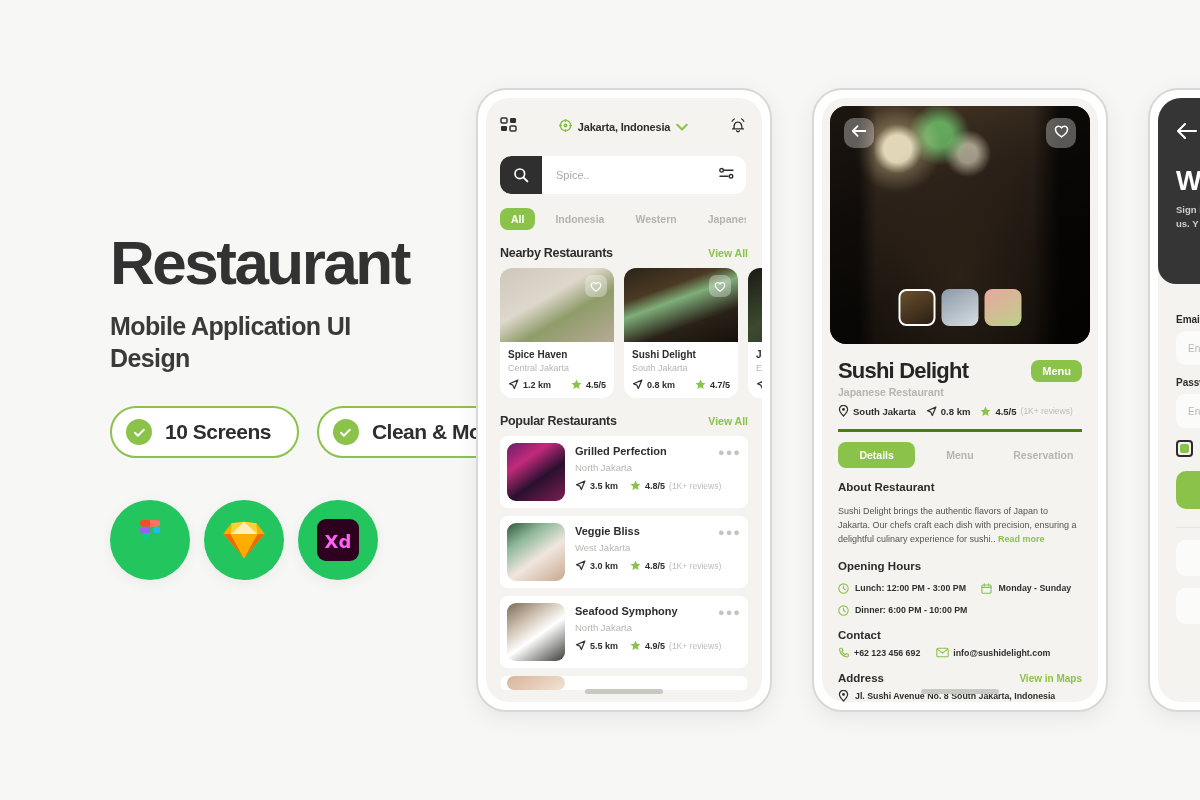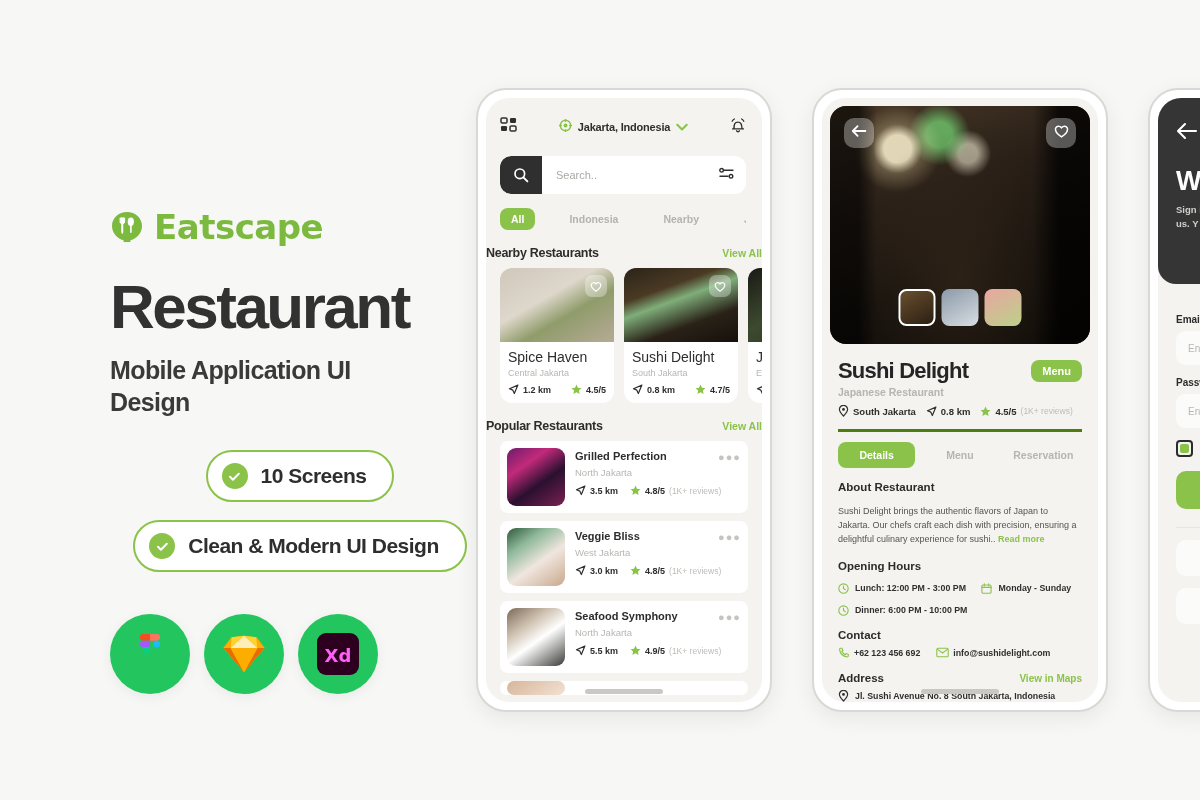--- a/index.html
+++ b/index.html
@@ -25,21 +25,21 @@
     margin-top: 26px;
     font-size: 62px; line-height: 1.02; font-weight: bold;
     color: #323232; letter-spacing: -2.5px;
   }
   .subhead {
     margin-top: 16px; font-size: 25px; line-height: 1.28;
     font-weight: bold; color: #3a3a3a; letter-spacing: -0.6px;
     max-width: 300px;
   }
 
-  .pills { margin-top: 32px; display: flex; flex-direction: column; gap: 18px; align-items: center; }
+  .pills { margin-top: 32px; display: flex; gap: 18px; align-items: flex-end; }
   .pill {
     display: inline-flex; align-items: center; gap: 13px;
     border: 2px solid #8BC34A; border-radius: 40px;
     background: #ffffff; padding: 11px 26px 11px 14px;
   }
   .pill-check {
     width: 26px; height: 26px; flex: 0 0 26px; border-radius: 50%;
     background: #8BC34A; display: flex; align-items: center; justify-content: center;
   }
   .pill-check svg { width: 15px; height: 15px; display:block; }
@@ -79,46 +79,46 @@
   .searchrow { display: flex; margin-top: 16px; height: 38px; border-radius: 11px; overflow: hidden; }
   .search-btn {
     width: 42px; background: #2f2f2f; display: flex; align-items: center; justify-content: center;
     border-radius: 11px 0 0 11px;
   }
   .search-field {
     flex: 1; background: #ffffff; display: flex; align-items: center;
     justify-content: space-between; padding: 0 12px 0 14px; border-radius: 0 11px 11px 0;
   }
   .search-ph { font-size: 11px; color: #a9a9a4; }
-  .chips { display: flex; gap: 23px; margin-top: 14px; overflow: hidden; }
+  .chips { display: flex; gap: 9px; margin-top: 14px; overflow: hidden; }
   .chip {
     font-size: 10.5px; color: #b4b3ae; font-weight: bold; padding: 5px 11px;
     border-radius: 8px; white-space: nowrap; flex: 0 0 auto;
   }
   .chip.active { background: #8BC34A; color: #ffffff; }
 
   .sec-head {
     display: flex; align-items: baseline; justify-content: space-between;
-    padding: 0 0; margin-top: 16px;
+    padding: 0 14px; margin-top: 16px;
   }
   .sec-title { font-size: 12.5px; font-weight: bold; color: #2d2d2d; letter-spacing: -0.3px; }
   .sec-link { font-size: 10.5px; font-weight: bold; color: #8BC34A; }
 
   .nearby { display: flex; gap: 10px; padding: 8px 0 0 14px; overflow: hidden; }
   .ncard {
     flex: 0 0 114px; background: #ffffff; border-radius: 12px; overflow: hidden;
   }
   .ncard-img { position: relative; height: 74px; }
   .heart {
     position: absolute; top: 7px; right: 7px; width: 22px; height: 22px;
     border-radius: 7px; background: rgba(255,255,255,0.33);
     display: flex; align-items: center; justify-content: center;
   }
   .ncard-body { padding: 7px 8px 8px 8px; }
-  .ncard-name { font-size: 14px; font-weight: normal; color: #2d2d2d; white-space: nowrap; overflow: hidden; }
+  .ncard-name { font-size: 10px; font-weight: bold; color: #2d2d2d; white-space: nowrap; overflow: hidden; }
   .ncard-loc { font-size: 9px; color: #b7b6b1; margin-top: 3px; }
   .ncard-meta { display: flex; align-items: center; justify-content: space-between; margin-top: 6px; }
   .meta-g { display: flex; align-items: center; gap: 4px; }
   .meta-t { font-size: 9px; font-weight: bold; color: #2d2d2d; }
 
   .plist { padding: 8px 14px 0 14px; display: flex; flex-direction: column; gap: 8px; }
   .prow {
     background: #ffffff; border-radius: 8px; display: flex; gap: 10px;
     padding: 7px; align-items: stretch;
   }
@@ -207,34 +207,20 @@
   .f-div { border-top: 1px solid #e7e6e1; margin-top: 18px; }
   .f-social { height: 36px; background: #fbfbf9; border-radius: 10px; margin-top: 12px; }
 </style>
 </head>
 <body>
 
 <div class="stage">
 
   <div class="left">
 
-    <div class="brand">
-      <span class="brand-mark">
-        <svg viewBox="0 0 34 34" width="34" height="34">
-          <path d="M17 2 C25.3 2 32 8.2 32 15.9 C32 22.6 27.1 28.2 20.4 30.3 L20.4 32 L13.6 32 L13.6 30.3 C6.9 28.2 2 22.6 2 15.9 C2 8.2 8.7 2 17 2 Z" fill="#7CB93F"></path>
-          <path d="M11.2 8 L11.2 13.2 M13.4 8 L13.4 13.2 M12.3 8 L12.3 13.2 M12.3 13.2 L12.3 23" stroke="#ffffff" stroke-width="1.5" fill="none" stroke-linecap="round"></path>
-          <rect x="11.5" y="8" width="1.7" height="15" rx="0.8" fill="#ffffff"></rect>
-          <rect x="9.6" y="7.6" width="1.2" height="5.4" rx="0.6" fill="#ffffff"></rect>
-          <rect x="13.9" y="7.6" width="1.2" height="5.4" rx="0.6" fill="#ffffff"></rect>
-          <ellipse cx="20.8" cy="11.8" rx="3.1" ry="4.2" fill="#ffffff"></ellipse>
-          <rect x="20.1" y="14.5" width="1.6" height="8.6" rx="0.8" fill="#ffffff"></rect>
-        </svg>
-      </span>
-      <span class="brand-name">Eatscape</span>
-    </div>
 
     <h1 class="headline">Restaurant</h1>
     <div class="subhead">Mobile Application UI Design</div>
 
     <div class="pills">
       <div class="pill">
         <span class="pill-check">
           <svg viewBox="0 0 16 16">
               <path d="M3.2 8.3 L6.3 11.4 L12.6 5.1" stroke="#ffffff" stroke-width="2.1" fill="none" stroke-linecap="round" stroke-linejoin="round"></path>
             </svg>
@@ -322,35 +308,35 @@
         </div>
 
         <div class="searchrow">
           <div class="search-btn">
             <svg width="16" height="16" viewBox="0 0 16 16">
               <circle cx="6.8" cy="6.8" r="4.8" fill="none" stroke="#ffffff" stroke-width="1.7"></circle>
               <path d="M10.4 10.4 L14.4 14.4" stroke="#ffffff" stroke-width="1.9" stroke-linecap="round"></path>
             </svg>
           </div>
           <div class="search-field">
-            <span class="search-ph">Search..</span>
+            <span class="search-ph">Spice..</span>
             <span>
               <svg width="15" height="13" viewBox="0 0 15 13">
                 <path d="M5 3.3h9M1 9.3h8" stroke="#2f2f2f" stroke-width="1.4" stroke-linecap="round"></path>
                 <circle cx="2.6" cy="3.3" r="1.8" fill="none" stroke="#2f2f2f" stroke-width="1.4"></circle>
                 <circle cx="12" cy="9.3" r="1.8" fill="none" stroke="#2f2f2f" stroke-width="1.4"></circle>
               </svg>
             </span>
           </div>
         </div>
 
         <div class="chips">
           <div class="chip active">All</div>
           <div class="chip">Indonesia</div>
-          <div class="chip">Nearby</div>
+          <div class="chip">Western</div>
           <div class="chip">Japanese</div>
 
         </div>
       </div>
 
       <div class="sec-head">
         <span class="sec-title">Nearby Restaurants</span>
         <span class="sec-link">View All</span>
       </div>
 

